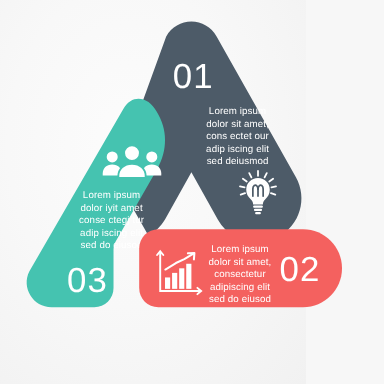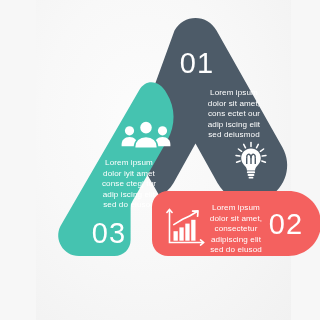--- a/index.html
+++ b/index.html
@@ -11,21 +11,20 @@
     height: 320px;
     background: #f7f7f7;
     font-family: "Liberation Sans", sans-serif;
     overflow: hidden;
   }
   #infographic {
     position: relative;
     width: 255px;
     height: 320px;
     background: radial-gradient(ellipse at 42% 38%, #fcfcfc 0%, #f8f8f8 48%, #f1f1f1 100%);
-    margin-left: 36px;
   }
   svg.stage {
     position: absolute;
     left: 0;
     top: 0;
     width: 320px;
     height: 320px;
     display: block;
   }
   .seg-text {

